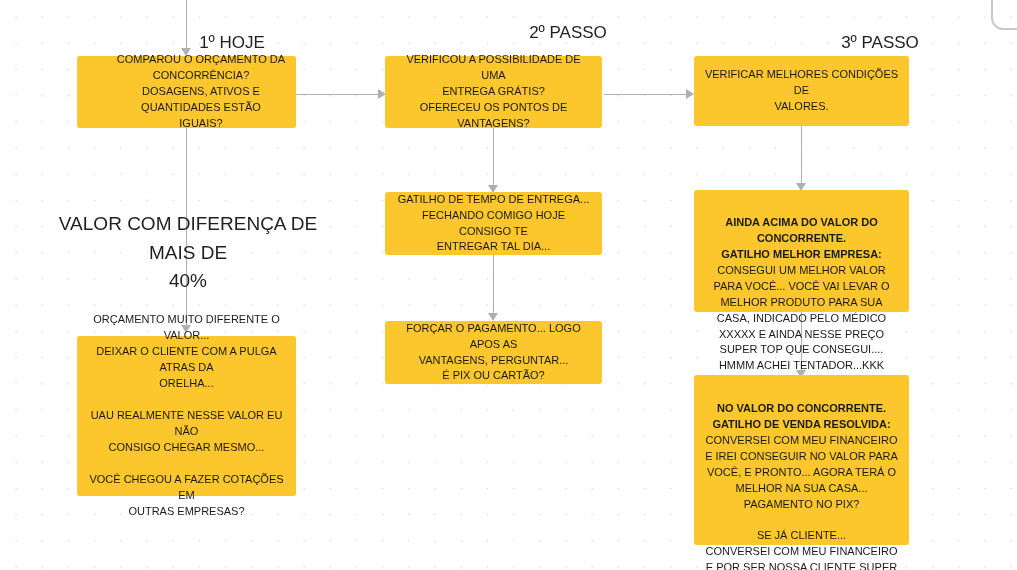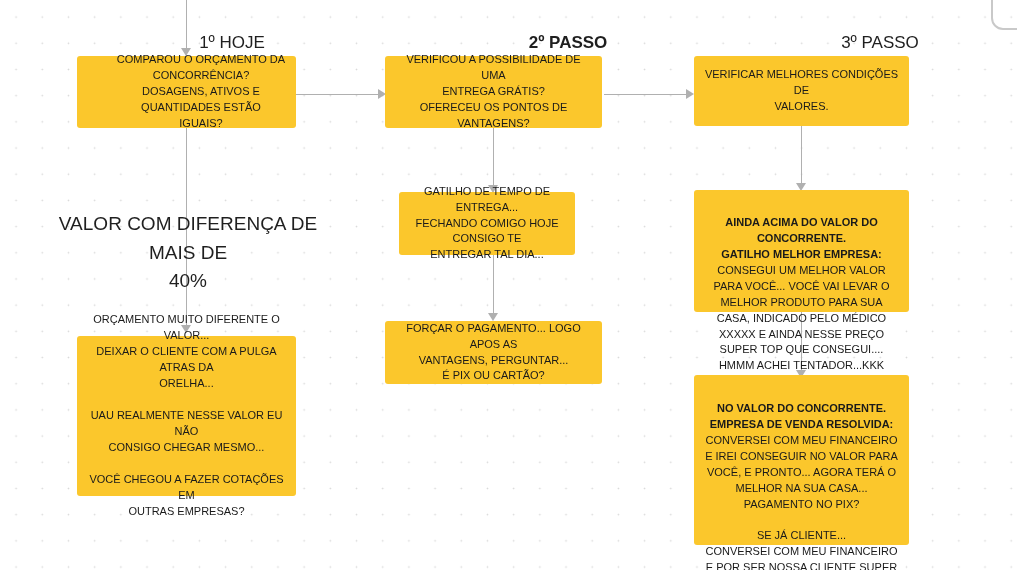--- a/index.html
+++ b/index.html
@@ -120,21 +120,21 @@
   <div class="connector v-line" style="left:493px; top:255px; height:62px;"></div>
   <div class="arrowhead arrow-down" style="left:488px; top:313px;"></div>
 
   <div class="connector v-line" style="left:801px; top:126px; height:60px;"></div>
   <div class="arrowhead arrow-down" style="left:796px; top:183px;"></div>
 
   <div class="connector v-line" style="left:801px; top:312px; height:62px;"></div>
   <div class="arrowhead arrow-down" style="left:796px; top:370px;"></div>
 
   <div class="step-label" style="left:176px; top:33px; width:112px;">1º HOJE</div>
-  <div class="step-label" style="left:512px; top:33px; width:112px;font-weight:bold;">2º PASSO</div>
+  <div class="step-label" style="left:512px; top:23px; width:112px;">2º PASSO</div>
   <div class="step-label" style="left:824px; top:33px; width:112px;">3º PASSO</div>
 
   <div class="free-label" style="left:40px; top:210px; width:296px;">VALOR COM DIFERENÇA DE MAIS DE
 40%</div>
 
   <div class="node txt-sm" style="left:77px; top:56px; width:219px; height:72px;padding-left:39px;">COMPAROU O ORÇAMENTO DA
 CONCORRÊNCIA?
 DOSAGENS, ATIVOS E  QUANTIDADES ESTÃO
 IGUAIS?</div>
 
@@ -145,40 +145,40 @@
 UAU REALMENTE NESSE VALOR EU NÃO
 CONSIGO CHEGAR MESMO...
 
 VOCÊ CHEGOU A FAZER COTAÇÕES EM
 OUTRAS EMPRESAS?</div>
 
   <div class="node txt-sm" style="left:385px; top:56px; width:217px; height:72px;">VERIFICOU A POSSIBILIDADE DE UMA
 ENTREGA GRÁTIS?
 OFERECEU OS PONTOS DE VANTAGENS?</div>
 
-  <div class="node txt-sm" style="left:399px; top:192px; width:176px; height:63px;">GATILHO DE TEMPO DE ENTREGA...
+  <div class="node txt-sm" style="left:385px; top:192px; width:217px; height:63px;">GATILHO DE TEMPO DE ENTREGA...
 FECHANDO COMIGO HOJE CONSIGO TE
 ENTREGAR TAL DIA...</div>
 
   <div class="node txt-sm" style="left:694px; top:56px; width:215px; height:70px;">VERIFICAR MELHORES CONDIÇÕES DE
 VALORES.</div>
 
   <div class="node txt-sm" style="left:385px; top:321px; width:217px; height:63px;">FORÇAR O PAGAMENTO... LOGO APOS AS
 VANTAGENS, PERGUNTAR...
 É PIX OU CARTÃO?</div>
 
   <div class="node txt-sm" style="left:694px; top:190px; width:215px; height:122px; display:block; padding-top:9px;">
     <b style="white-space:pre-line;">AINDA ACIMA DO VALOR DO
 CONCORRENTE.</b><span>
 </span><b>GATILHO MELHOR EMPRESA:</b><span> CONSEGUI UM MELHOR VALOR PARA VOCÊ... VOCÊ VAI LEVAR O MELHOR PRODUTO PARA SUA CASA, INDICADO PELO MÉDICO XXXXX E AINDA NESSE PREÇO SUPER TOP QUE CONSEGUI.... HMMM ACHEI TENTADOR...KKK</span>
   </div>
 
   <div class="node txt-sm" style="left:694px; top:375px; width:215px; height:170px; display:block; padding-top:10px;">
     <b>NO VALOR DO CONCORRENTE.</b><span>
-</span><b>EMPRESA DE VENDA RESOLVIDA:</b><span style="white-space:pre-line;"> CONVERSEI COM MEU FINANCEIRO E IREI CONSEGUIR NO VALOR PARA VOCÊ, E PRONTO... AGORA TERÁ O MELHOR NA SUA CASA...
+</span><b>GATILHO DE VENDA RESOLVIDA:</b><span style="white-space:pre-line;"> CONVERSEI COM MEU FINANCEIRO E IREI CONSEGUIR NO VALOR PARA VOCÊ, E PRONTO... AGORA TERÁ O MELHOR NA SUA CASA...
 PAGAMENTO NO PIX?</span><span>
 
 </span><span style="white-space:pre-line;">SE JÁ CLIENTE...
 CONVERSEI COM MEU FINANCEIRO E POR SER NOSSA CLIENTE SUPER TOP IREI CONSEGUIR PARA VOCÊ.</span>
   </div>
 
   <div class="corner-widget" style="left:991px; top:-24px;"></div>
 
 </div>
 

